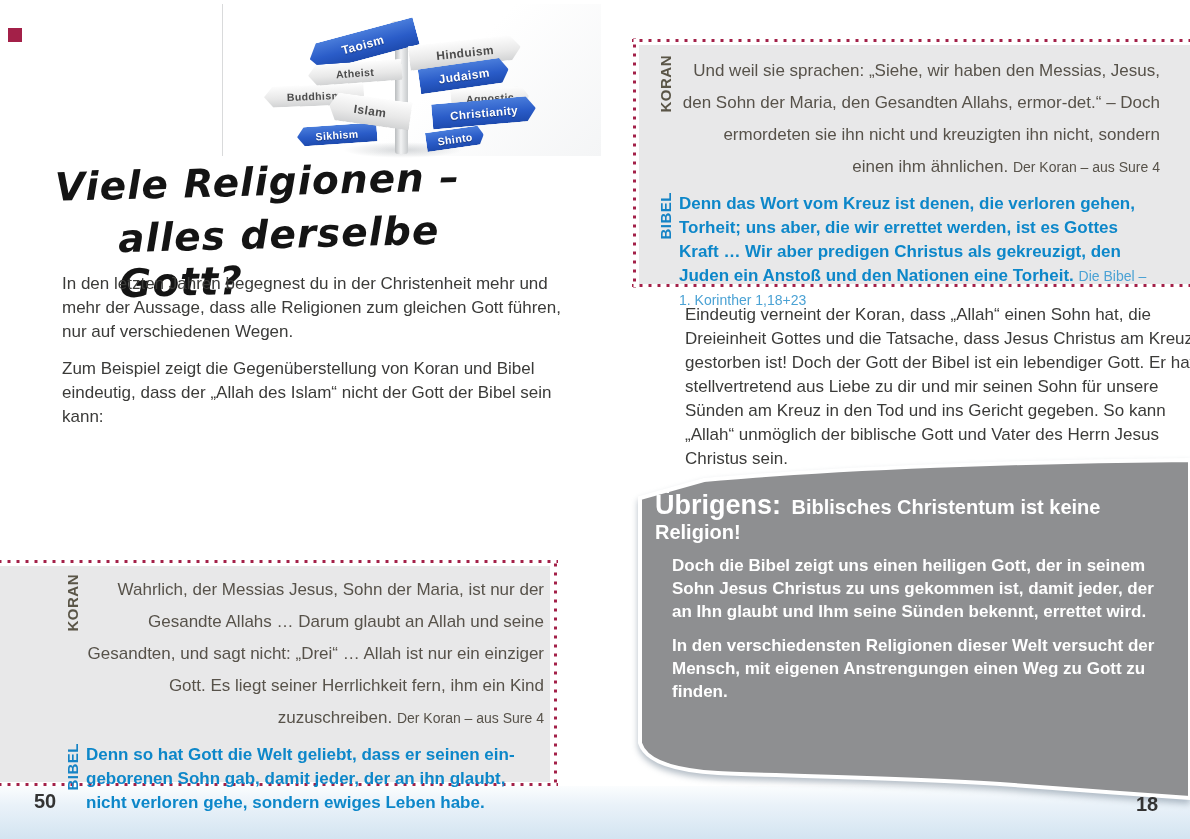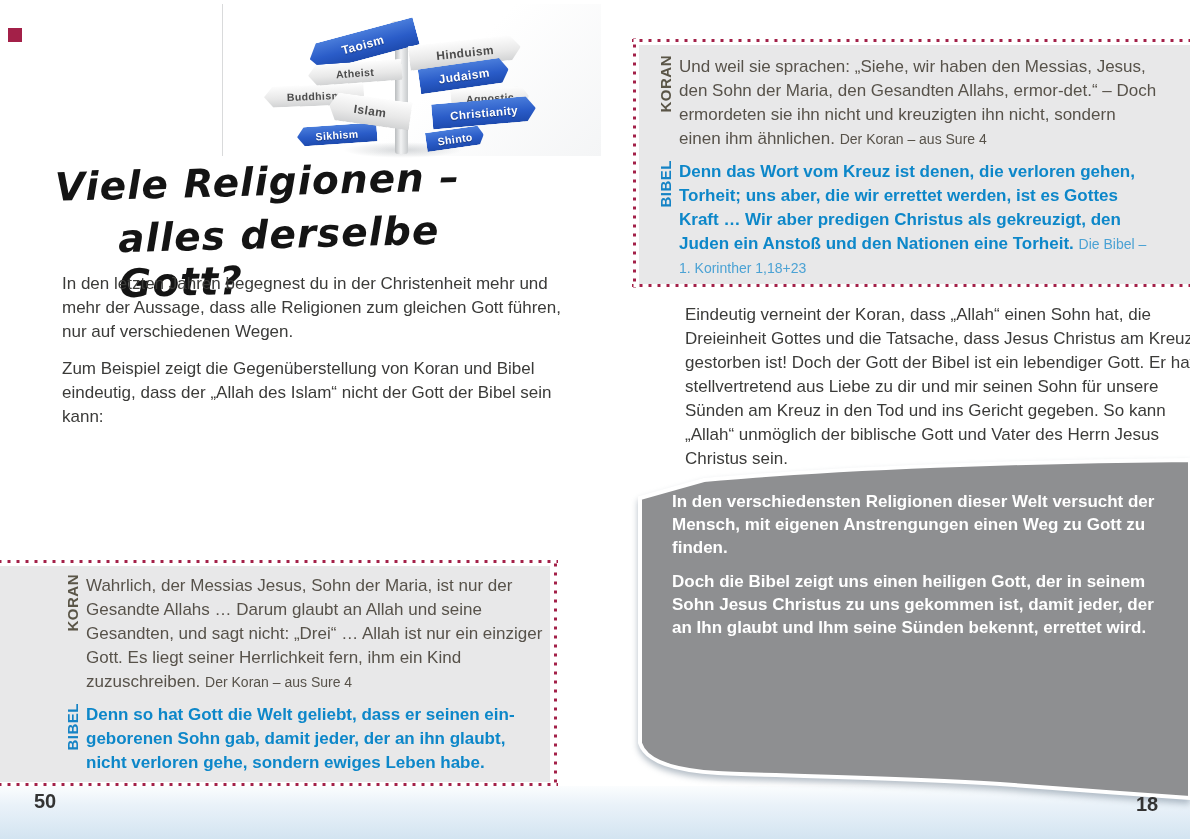--- a/index.html
+++ b/index.html
@@ -74,21 +74,21 @@
   .qbox-left{left:0;top:566px;width:550px;height:216px;padding:8px 6px 0 60px;box-sizing:border-box;}
   .qbox-right{left:639px;top:45px;width:551px;height:239px;padding:10px 30px 0 14px;box-sizing:border-box;}
   .qrow{display:flex;align-items:flex-start;margin-bottom:9px;}
   .vlabel{
     writing-mode:vertical-rl;transform:rotate(180deg);
     font-weight:bold;font-size:15px;letter-spacing:.5px;flex:0 0 26px;
     line-height:26px;
   }
   .vlabel.koran{color:#5a5547;}
   .vlabel.bibel{color:#1583c5;}
-  .qtext{font-size:17px;line-height:24px;color:#57524a;}
+  .qtext{font-size:17px;line-height:32px;color:#57524a;text-align:right;}
   .qtext .small-ref{color:#57524a;}
   .btext{font-size:17px;line-height:24px;color:#0d87c9;font-weight:bold;}
   .bref{font-size:14px;color:#4ba2d4;font-weight:normal;}
 
   
   .pageno{font-size:20px;font-weight:bold;color:#333333;}
 
   
   .notebox{left:628px;top:458px;width:562px;height:348px;}
   .notebox svg{position:absolute;left:0;top:0;filter:drop-shadow(0 4px 3px rgba(90,110,130,.45));}
@@ -199,18 +199,22 @@
   <p>Eindeutig verneint der Koran, dass „Allah“ einen Sohn hat, die Dreieinheit Gottes und die Tatsache, dass Jesus Christus am Kreuz gestorben ist! Doch der Gott der Bibel ist ein lebendiger Gott. Er hat stellvertretend aus Liebe zu dir und mir seinen Sohn für unsere Sünden am Kreuz in den Tod und ins Gericht gegeben. So kann „Allah“ unmöglich der biblische Gott und Vater des Herrn Jesus Christus sein.</p>
 </div>
 
 <div class="abs notebox">
   <svg width="562" height="348" viewBox="0 0 562 348">
     <path d="M 12,40 L 76,22 C 210,10 400,3 562,2 L 562,340
              C 500,336 430,330 372,326 C 280,320 160,318 90,315
              Q 20,311 12,285 Z" fill="#8e8f91" stroke="#ffffff" stroke-width="4"></path>
   </svg>
   <div class="note-content">
+    <div class="note-head">
+      <span class="hb">Übrigens:</span>
+      <span class="hr">Biblisches Christentum ist keine Religion!</span>
+    </div>
+    <p>Doch die Bibel zeigt uns einen heiligen Gott, der in seinem Sohn Jesus Christus zu uns gekommen ist, damit jeder, der an Ihn glaubt und Ihm seine Sünden bekennt, errettet wird.</p>
     <p>In den verschiedensten Religionen dieser Welt versucht der Mensch, mit eigenen Anstrengungen einen Weg zu Gott zu finden.</p>
-    <p>Doch die Bibel zeigt uns einen heiligen Gott, der in seinem Sohn Jesus Christus zu uns gekommen ist, damit jeder, der an Ihn glaubt und Ihm seine Sünden bekennt, errettet wird.</p>
   </div>
 </div>
 
 <div class="abs pageno" style="left:1136px;top:793px;">18</div>
 
 </body></html>

